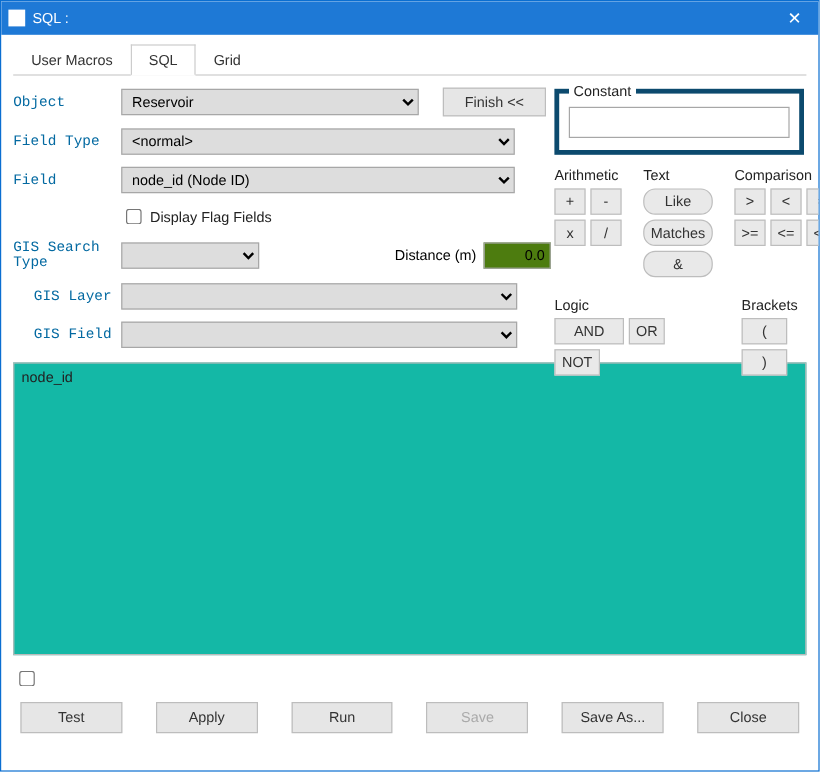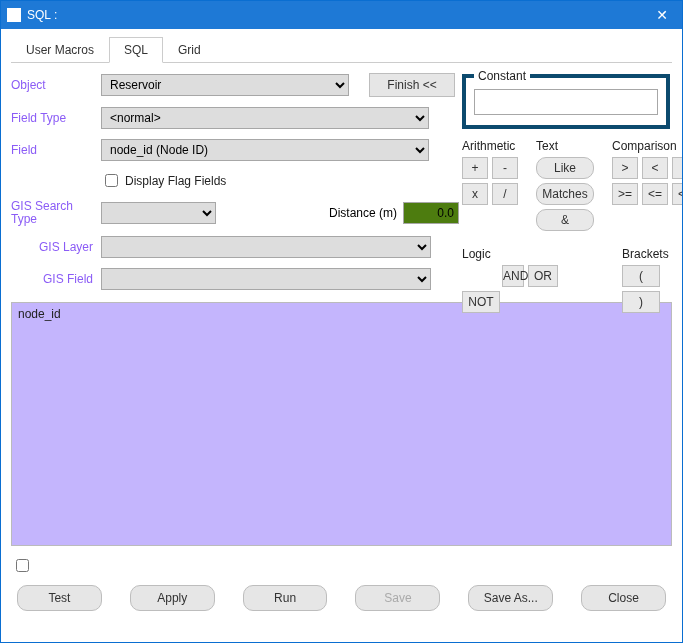--- a/index.html
+++ b/index.html
@@ -6,42 +6,42 @@
   body { margin: 0; background: #fff; width: 683px; height: 643px; overflow: hidden; border: 1px solid #0a6ed1; }
   .titlebar { background: #1e79d6; color: #fff; height: 28px; display: flex; align-items: center; padding: 0 6px; }
   .titlebar .icon { width: 14px; height: 14px; background: #fff; margin-right: 6px; display: inline-block; }
   .titlebar .spacer { flex: 1; }
   .titlebar .close { font-size: 14px; padding: 0 8px; cursor: default; }
   .content { position: relative; padding: 8px 10px 10px 10px; }
   .tabs { display: flex; border-bottom: 1px solid #ccc; }
   .tab { padding: 5px 14px; border: 1px solid transparent; margin-bottom: -1px; color: #333; }
   .tab.active { border: 1px solid #ccc; border-bottom: 1px solid #fff; background: #fff; }
   .row { display: flex; align-items: center; margin-top: 10px; }
-  .lbl { width: 90px; color: #8b5cf6; }
+  .lbl { width: 90px; color: #0369a1; font-family: Liberation Mono, monospace; }
   select, input[type=text] { border: 1px solid #a7a7a7; background: #4d7c0f; height: 22px; padding: 2px 4px; }
   select.wide { width: 248px; background: #ddd; }
   select.wider { width: 328px; background: #ddd; }
   select.sm { width: 115px; background: #ddd; }
   select.long { width: 330px; background: #ddd; }
   .btn { background: #e6e6e6; border: 1px solid #bdbdbd; height: 24px; padding: 0 10px; color: #333; }
   .btn:disabled { color: #aaa; }
   .right-pane { position: absolute; right: 12px; top: 40px; width: 208px; }
   fieldset.constant { border: 4px solid #0c4a6e; padding: 6px 8px 10px 8px; margin: 0; }
   fieldset.constant legend { padding: 0 4px; color: #222; }
   .constant input { width: 100%; height: 26px; background: #fff; }
   .op-head { color: #222; margin-top: 10px; }
   .op-row { display: flex; gap: 4px; margin-top: 4px; }
   .op { background: #e9e9e9; border: 1px solid #bdbdbd; width: 26px; height: 22px; text-align: center; line-height: 20px; color: #333; }
   .op.w { width: 58px; border-radius: 10px; }
-  .editor { margin-top: 12px; border: 1px solid #bbb; height: 244px; padding: 4px 6px; color: #222; background: #c4b5fd; overflow: auto; }
+  .editor { margin-top: 12px; border: 1px solid #bbb; height: 244px; padding: 4px 6px; color: #222; background: #14b8a6; overflow: auto; }
   .footer-checks { display: flex; gap: 60px; margin-top: 10px; align-items: center; padding-left: 1px; }
   .ck { display: flex; align-items: center; gap: 4px; color: #222; }
   .ck input { width: 13px; height: 13px; }
   .footer-btns { display: flex; gap: 28px; margin-top: 10px; padding: 0 6px 4px 6px; }
-  .footer-btns .btn { width: 92px; height: 26px; border-radius: 10px; }
+  .footer-btns .btn { width: 92px; height: 26px; }
   .dist-in { width: 56px; background:#fff; text-align:right; }
   .cols3 { display:flex; gap:18px; }
   .cols3 > div { flex:0 0 auto; }
 </style>
 </head>
 <body>
 
 <div class="titlebar">
   <span class="icon"></span>
   <span>SQL :</span>
@@ -139,21 +139,21 @@
           <div class="op">&lt;=</div>
           <div class="op">&lt;&gt;</div>
         </div>
       </div>
     </div>
 
     <div class="cols3" style="margin-top:6px; gap:64px;">
       <div>
         <div class="op-head">Logic</div>
         <div class="op-row">
-          <div class="op" style="width:22px;margin-left:40px;">AND</div>
+          <div class="op" style="width:58px;">AND</div>
           <div class="op" style="width:30px;">OR</div>
         </div>
         <div class="op-row">
           <div class="op" style="width:38px;">NOT</div>
         </div>
       </div>
       <div>
         <div class="op-head">Brackets</div>
         <div class="op-row">
             <div class="op" style="width:38px;">(</div>

